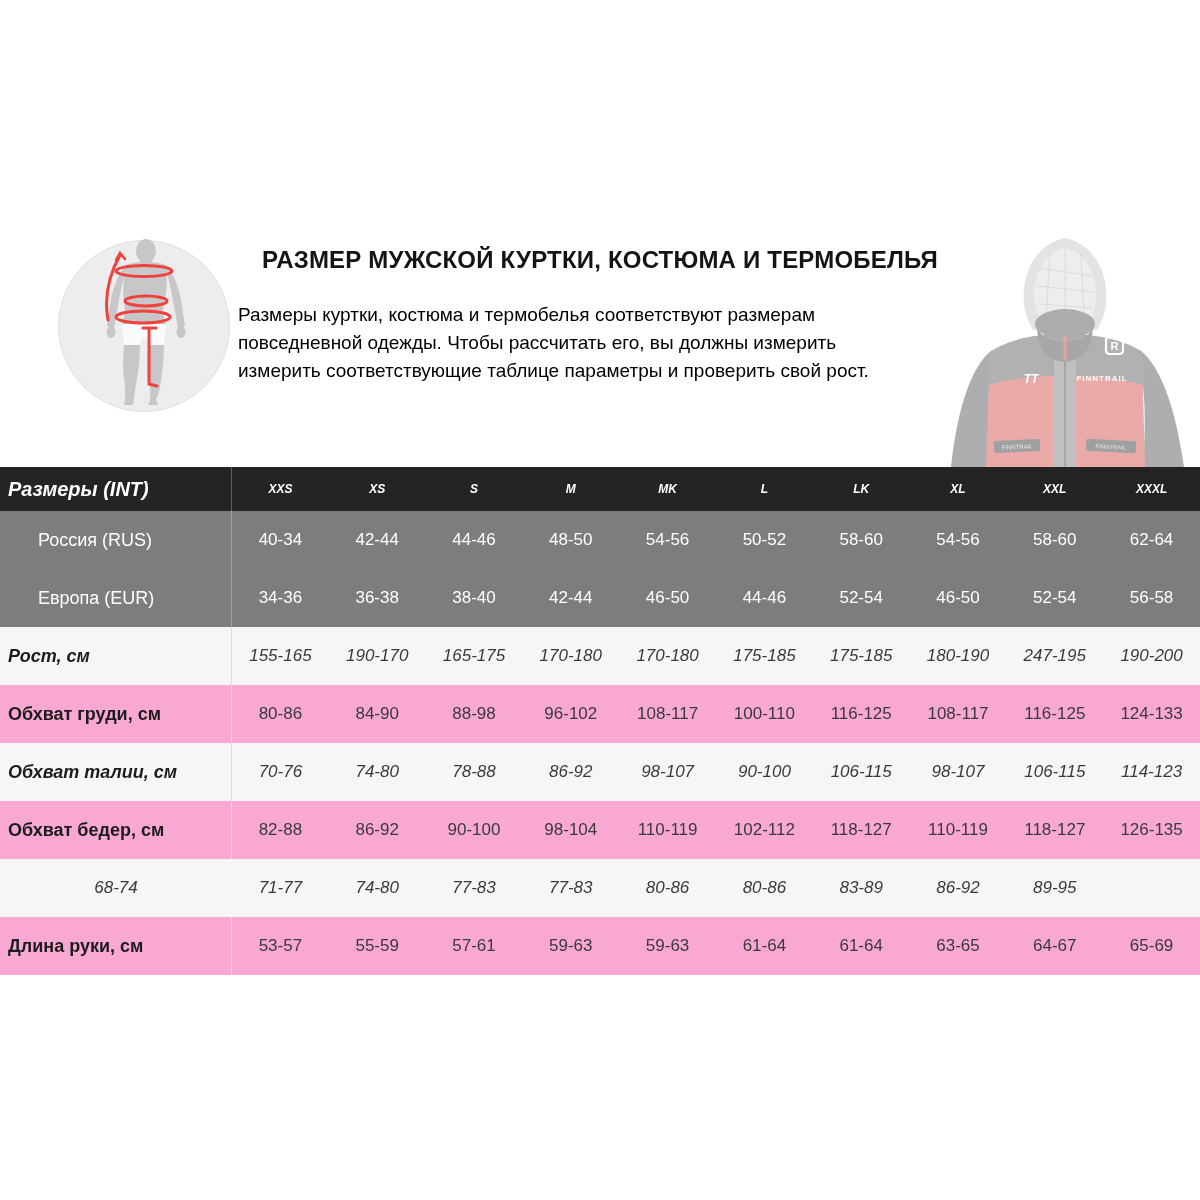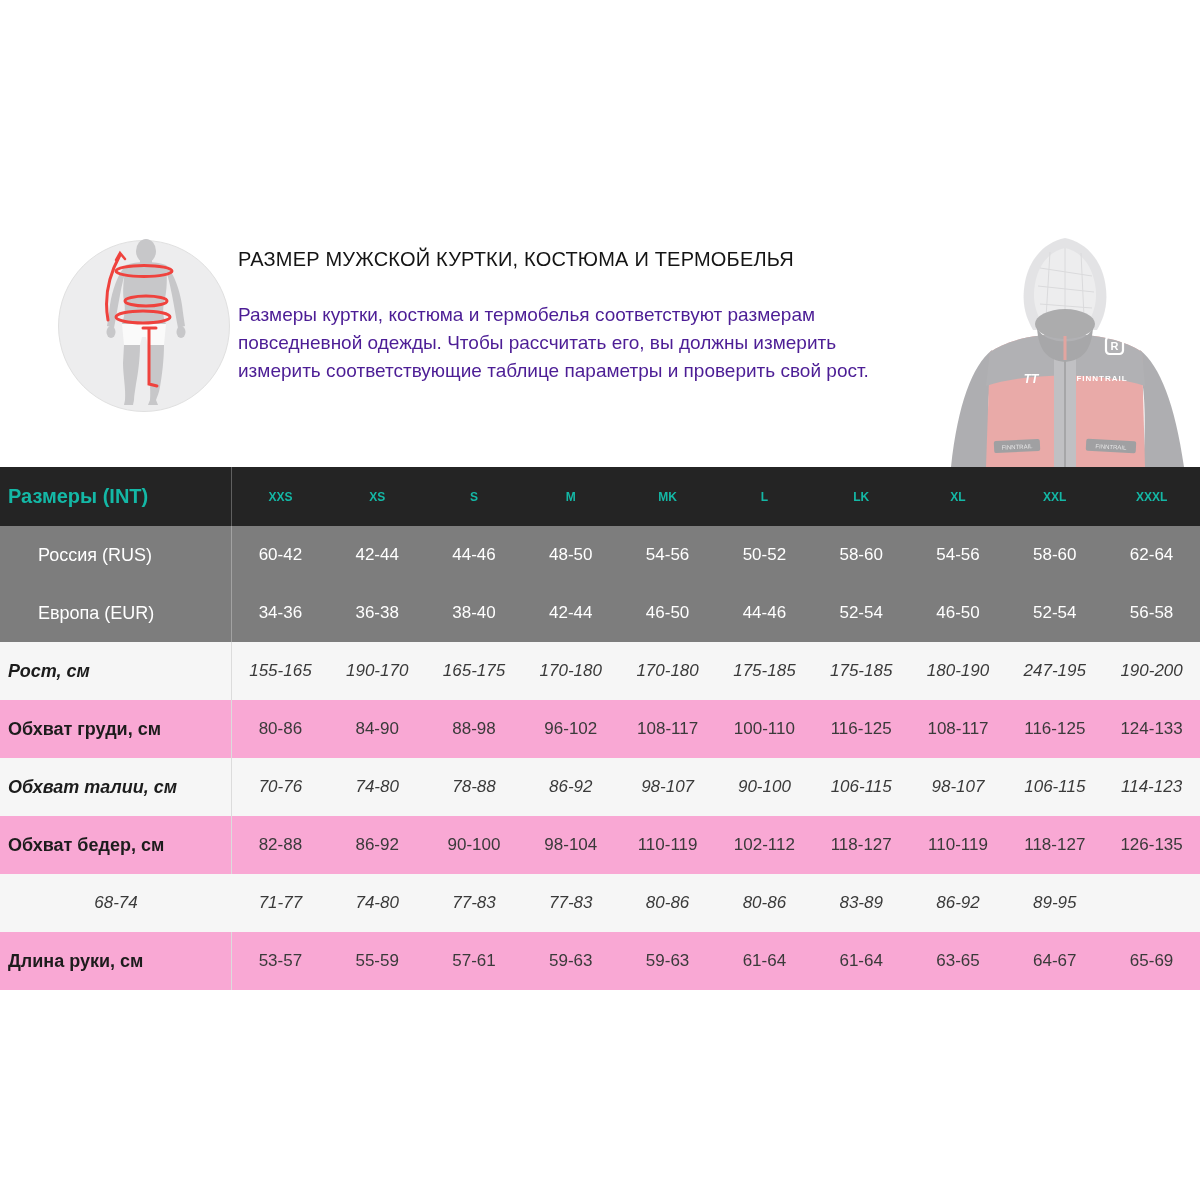--- a/index.html
+++ b/index.html
@@ -5,36 +5,36 @@
   html,body{margin:0;padding:0;}
   body{
     width:1200px;height:1200px;position:relative;overflow:hidden;
     background:#ffffff;font-family:"Liberation Sans",sans-serif;
     -webkit-font-smoothing:antialiased;
   }
   
   .measure-icon{position:absolute;left:56px;top:238px;width:176px;height:176px;}
   .intro-text{position:absolute;left:238px;top:241px;width:700px;}
   .page-title{
-    margin:0;font-size:20px;line-height:37px;font-weight:400;
-    color:#141414;letter-spacing:.2px;text-transform:uppercase;
+    margin:0;font-size:24px;line-height:37px;font-weight:700;
+    color:#141414;letter-spacing:.2px;text-transform:uppercase;text-align:right;
   }
   .page-desc{
-    margin:23px 0 3px;width:668px;font-size:19px;line-height:28px;color:#4c1d95;
+    margin:23px 0 3px;width:668px;font-size:19px;line-height:28px;color:#000000;
   }
   .product-photo{
     position:absolute;right:0;top:224px;width:266px;height:243px;overflow:hidden;
   }
   
   .size-table{position:absolute;left:0;top:467px;width:1200px;}
   .trow{
     display:grid;grid-template-columns:232px repeat(10,1fr);
     align-items:center;
   }
-  .thead{background:#242424;color:#14b8a6;height:59px;}
+  .thead{background:#242424;color:#ffffff;height:44px;font-style:italic;}
   .thead .tval{font-weight:bold;font-size:12px;}
   .thead .tlabel{font-weight:bold;font-size:20px;border-right:1px solid #606060;}
   .row-size{background:#7d7d7d;color:#ffffff;height:58px;font-size:17px;}
   .row-size .tlabel{font-weight:normal;font-size:18px;border-right:1px solid #a2a2a2;padding-left:38px;}
   .row-shaded{background:#f6f6f6;height:58px;color:#3a3a3a;font-size:17px;font-style:italic;}
   .row-white{background:#f9a8d4;height:58px;color:#3a3a3a;font-size:17px;}
   .row-shaded .tlabel,.row-white .tlabel{
     font-weight:bold;color:#1c1c1c;font-size:18px;border-right:1px solid #dcdcdc;
   }
   .tlabel{
@@ -126,21 +126,21 @@
       <div class="tval">M</div>
       <div class="tval">MK</div>
       <div class="tval">L</div>
       <div class="tval">LK</div>
       <div class="tval">XL</div>
       <div class="tval">XXL</div>
       <div class="tval">XXXL</div>
     </div>
     <div class="trow row-size">
       <div class="tlabel">Россия (RUS)</div>
-      <div class="tval">60-42</div>
+      <div class="tval">40-34</div>
       <div class="tval">42-44</div>
       <div class="tval">44-46</div>
       <div class="tval">48-50</div>
       <div class="tval">54-56</div>
       <div class="tval">50-52</div>
       <div class="tval">58-60</div>
       <div class="tval">54-56</div>
       <div class="tval">58-60</div>
       <div class="tval">62-64</div>
     </div>

